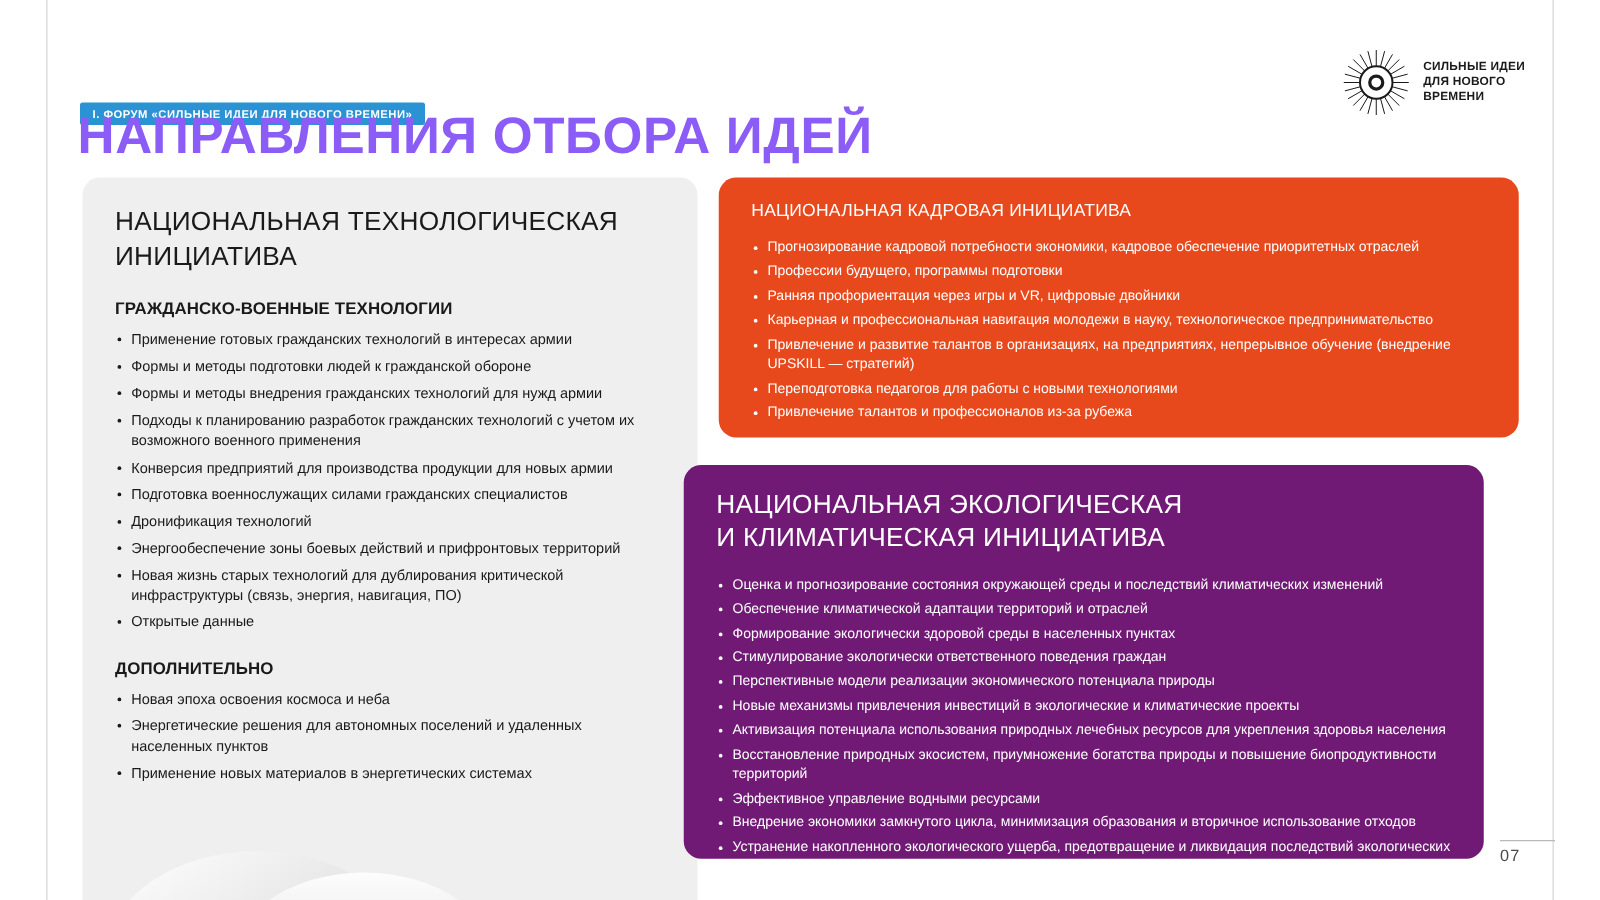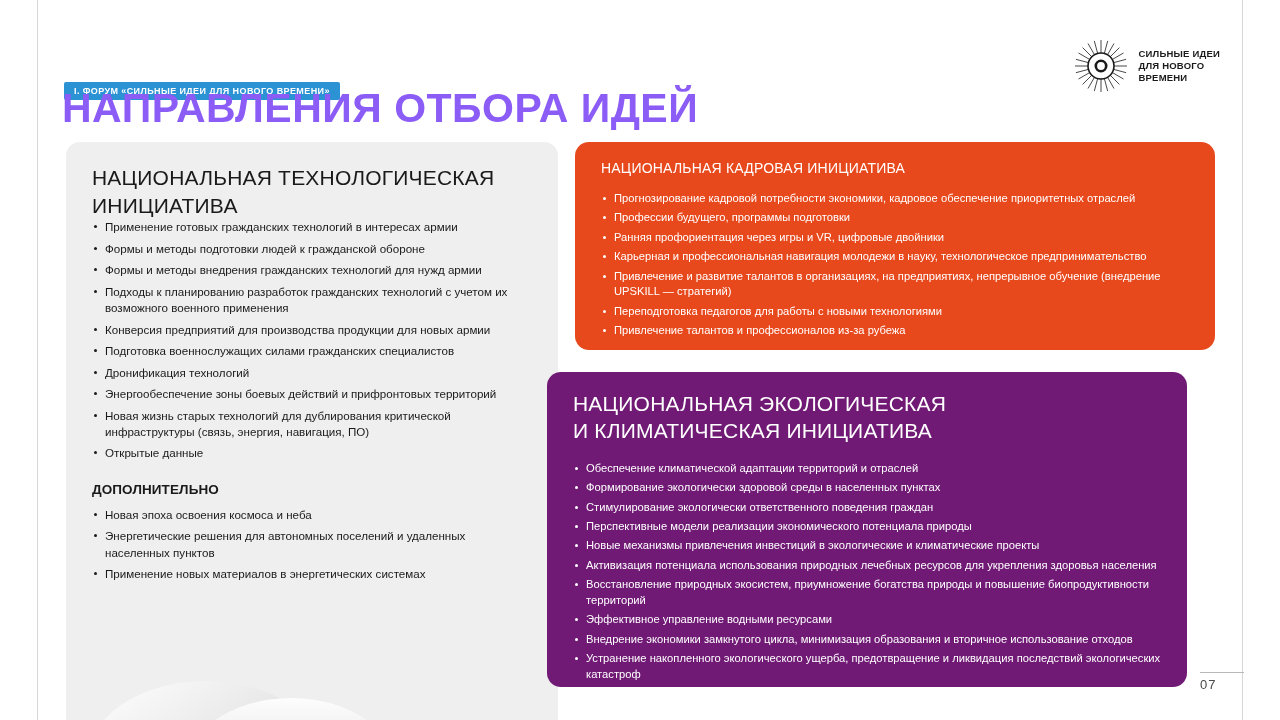--- a/index.html
+++ b/index.html
@@ -297,20 +297,21 @@
       </defs>
       <ellipse cx="150" cy="140" rx="120" ry="82" fill="url(#g1)"></ellipse>
       <ellipse cx="235" cy="155" rx="110" ry="80" fill="url(#g2)"></ellipse>
       <ellipse cx="305" cy="175" rx="95" ry="70" fill="url(#g3)"></ellipse>
       <ellipse cx="95" cy="185" rx="90" ry="62" fill="url(#g2)"></ellipse>
       <ellipse cx="195" cy="205" rx="130" ry="58" fill="url(#g1)"></ellipse>
     </svg>
     <div class="card-left-inner">
       <h2>НАЦИОНАЛЬНАЯ ТЕХНОЛОГИЧЕСКАЯ ИНИЦИАТИВА</h2>
 
+      <div class="sub-head">ГРАЖДАНСКО-ВОЕННЫЕ ТЕХНОЛОГИИ</div>
       <ul class="bullets">
         <li>Применение готовых гражданских технологий в интересах армии</li>
         <li>Формы и методы подготовки людей к гражданской обороне</li>
         <li>Формы и методы внедрения гражданских технологий для нужд армии</li>
         <li>Подходы к планированию разработок гражданских технологий с учетом их возможного военного применения</li>
         <li>Конверсия предприятий для производства продукции для новых армии</li>
         <li>Подготовка военнослужащих силами гражданских специалистов</li>
         <li>Дронификация технологий</li>
         <li>Энергообеспечение зоны боевых действий и прифронтовых территорий</li>
         <li>Новая жизнь старых технологий для дублирования критической инфраструктуры (связь, энергия, навигация, ПО)</li>
@@ -336,20 +337,21 @@
       <li>Привлечение и развитие талантов в организациях, на предприятиях, непрерывное обучение (внедрение UPSKILL — стратегий)</li>
       <li>Переподготовка педагогов для работы с новыми технологиями</li>
       <li>Привлечение талантов и профессионалов из-за рубежа</li>
     </ul>
   </div>
 
   <div class="card-blue">
     <h2>НАЦИОНАЛЬНАЯ ЭКОЛОГИЧЕСКАЯ
 И КЛИМАТИЧЕСКАЯ ИНИЦИАТИВА</h2>
     <ul class="bullets">
+      <li>Оценка и прогнозирование состояния окружающей среды и последствий климатических изменений</li>
       <li>Обеспечение климатической адаптации территорий и отраслей</li>
       <li>Формирование экологически здоровой среды в населенных пунктах</li>
       <li>Стимулирование экологически ответственного поведения граждан</li>
       <li>Перспективные модели реализации экономического потенциала природы</li>
       <li>Новые механизмы привлечения инвестиций в экологические и климатические проекты</li>
       <li>Активизация потенциала использования природных лечебных ресурсов для укрепления здоровья населения</li>
       <li>Восстановление природных экосистем, приумножение богатства природы и повышение биопродуктивности территорий</li>
       <li>Эффективное управление водными ресурсами</li>
       <li>Внедрение экономики замкнутого цикла, минимизация образования и вторичное использование отходов</li>
       <li>Устранение накопленного экологического ущерба, предотвращение и ликвидация последствий экологических катастроф</li>

